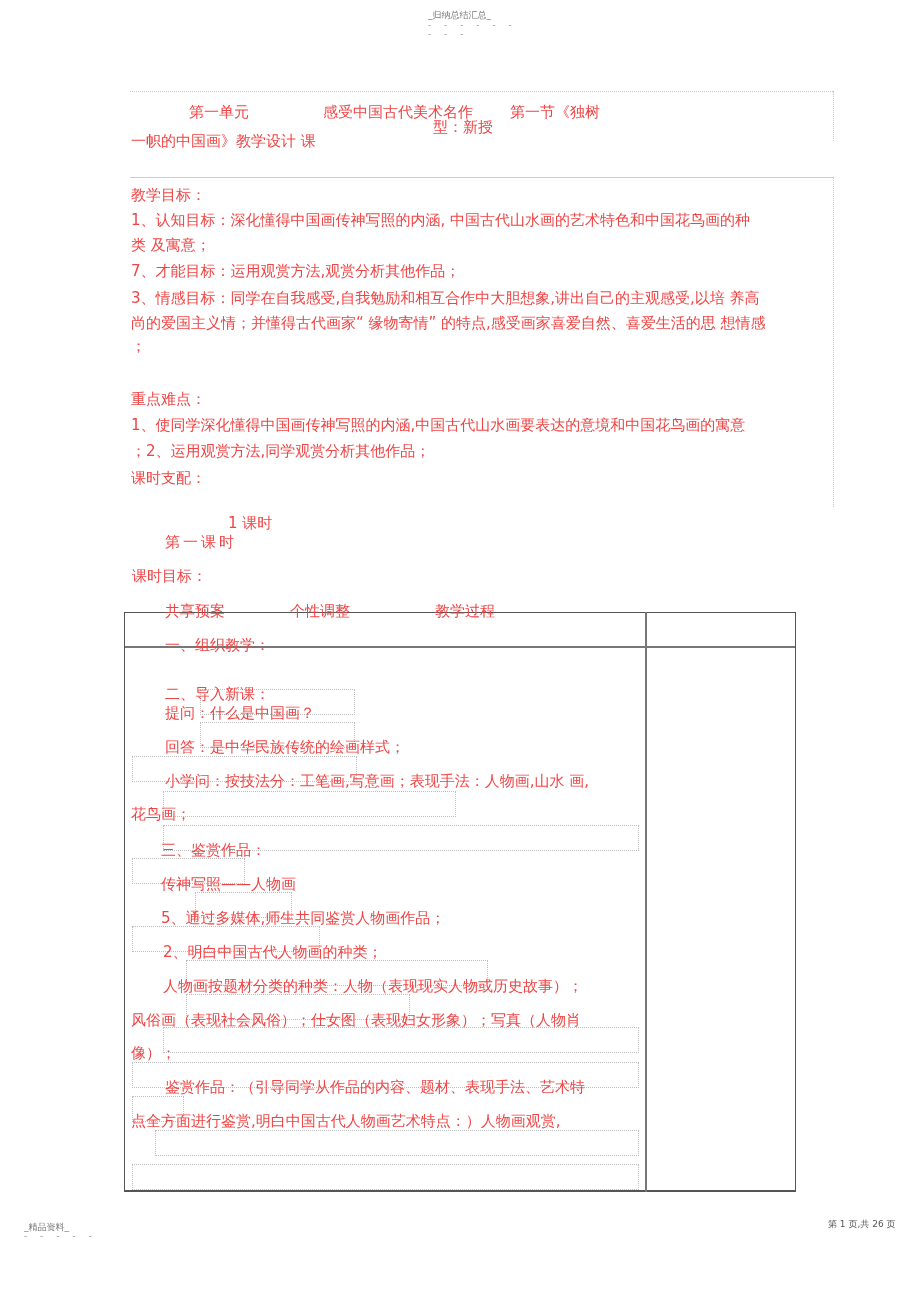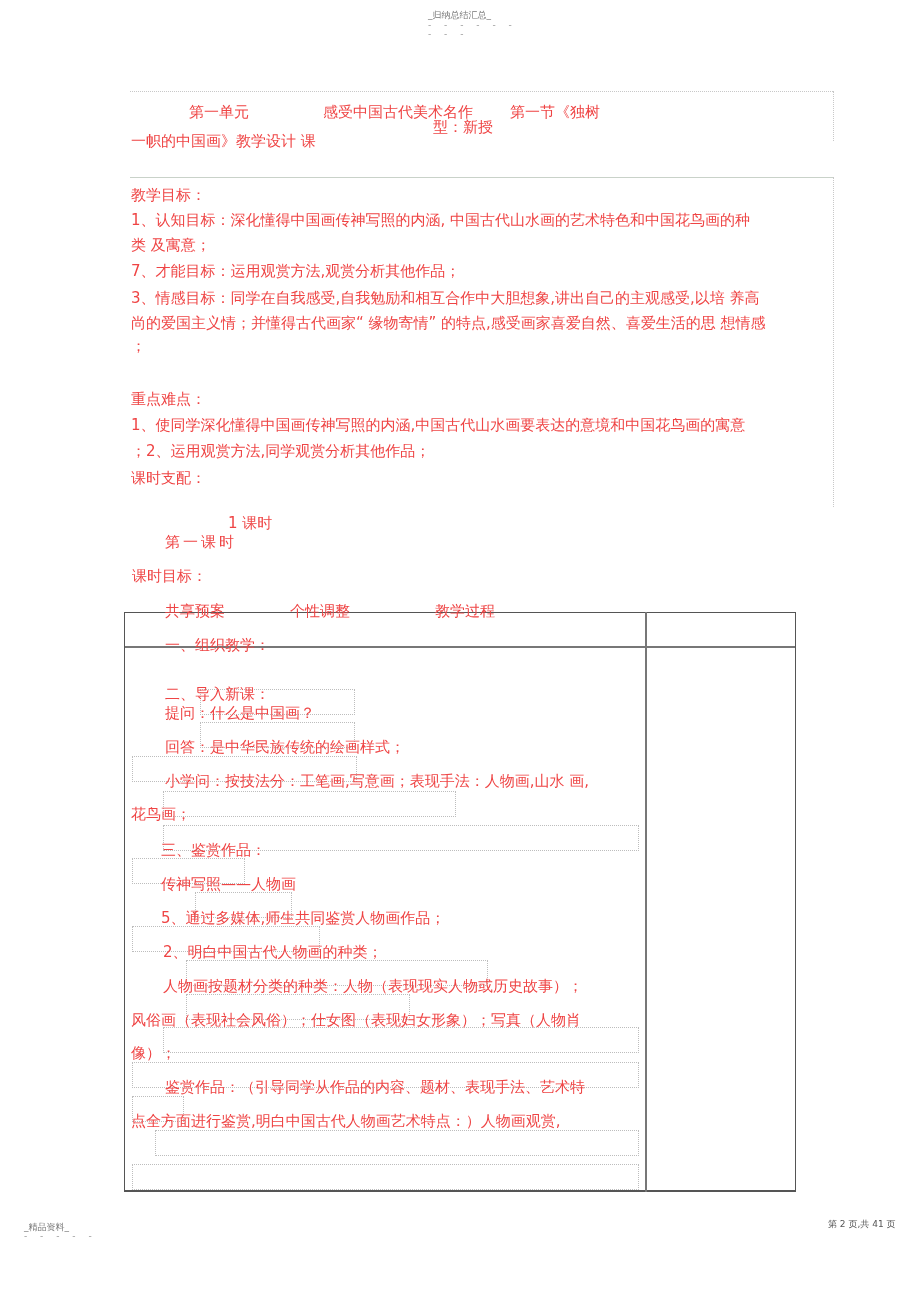--- a/index.html
+++ b/index.html
@@ -100,13 +100,13 @@
   <div class="abs t" style="left:163px;top:942px;">2、明白中国古代人物画的种类；</div>
   <div class="abs t" style="left:163px;top:976px;">人物画按题材分类的种类：人物（表现现实人物或历史故事）；</div>
   <div class="abs t" style="left:131px;top:1010px;">风俗画（表现社会风俗）；仕女图（表现妇女形象）；写真（人物肖</div>
   <div class="abs t" style="left:131px;top:1043px;">像）；</div>
   <div class="abs t" style="left:165px;top:1077px;">鉴赏作品：（引导同学从作品的内容、题材、表现手法、艺术特</div>
   <div class="abs t" style="left:131px;top:1111px;">点全方面进行鉴赏,明白中国古代人物画艺术特点：）人物画观赏,</div>
 </div>
 
 <div class="abs hdr" style="left:24px;top:1221px;">_精品资料_</div>
 <div class="abs dash" style="left:24px;top:1231px;">- - - - -</div>
-<div class="abs hdr" style="left:828px;top:1218px;color:#555;">第 2 页,共 41 页</div>
+<div class="abs hdr" style="left:828px;top:1218px;color:#555;">第 1 页,共 26 页</div>
 
 </body></html>

